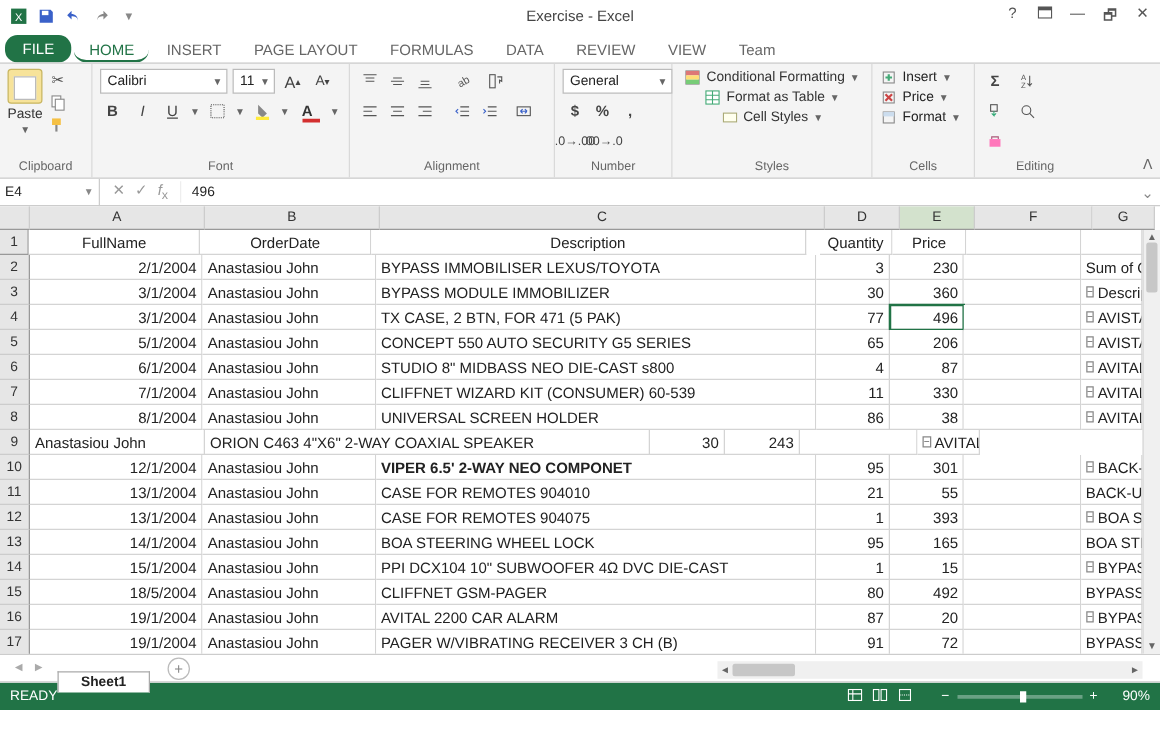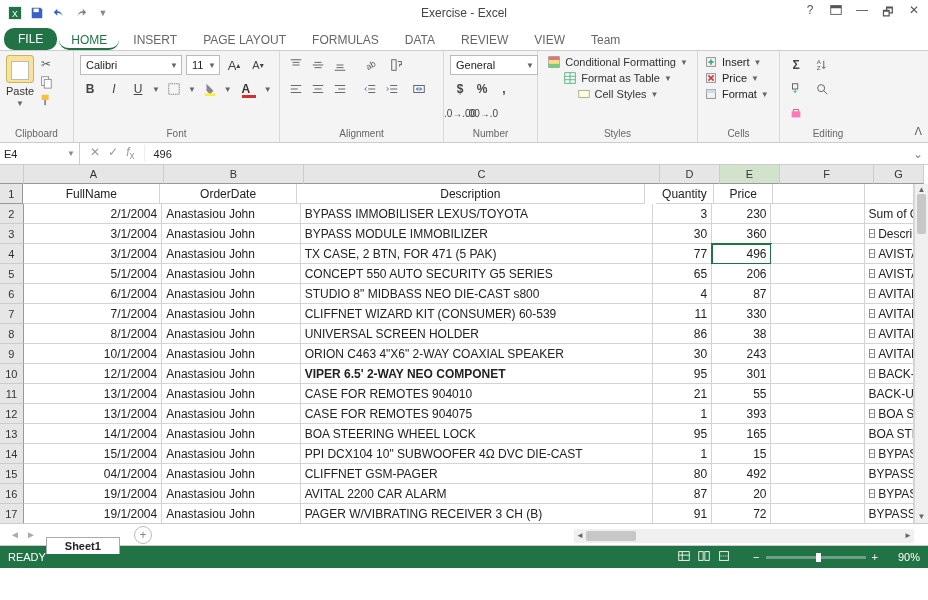--- a/index.html
+++ b/index.html
@@ -544,21 +544,20 @@
         <div class="cell num" style="width: 60px;">86</div>
         <div class="cell num" style="width: 60px;">38</div>
         <div class="cell" style="width: 94px;"></div>
         <div class="cell" style="width: 50px;">
           <span class="expand-btn">−</span>
           <span>AVITAL</span>
         </div>
       </div>
       <div class="row-line">
         <div class="rowhead">9</div>
-        <div class="cell num" style="width: 140px;">10/1/2004</div>
         <div class="cell" style="width: 140px;">Anastasiou John</div>
         <div class="cell" style="width: 356px;">ORION C463 4"X6" 2-WAY COAXIAL SPEAKER</div>
         <div class="cell num" style="width: 60px;">30</div>
         <div class="cell num" style="width: 60px;">243</div>
         <div class="cell" style="width: 94px;"></div>
         <div class="cell" style="width: 50px;">
           <span class="expand-btn">−</span>
           <span>AVITAL 23</span>
         </div>
       </div>
@@ -620,21 +619,21 @@
         <div class="cell num" style="width: 60px;">1</div>
         <div class="cell num" style="width: 60px;">15</div>
         <div class="cell" style="width: 94px;"></div>
         <div class="cell" style="width: 50px;">
           <span class="expand-btn">−</span>
           <span>BYPASS</span>
         </div>
       </div>
       <div class="row-line">
         <div class="rowhead">15</div>
-        <div class="cell num" style="width: 140px;">04/1/2004</div>
+        <div class="cell num" style="width: 140px;">18/5/2004</div>
         <div class="cell" style="width: 140px;">Anastasiou John</div>
         <div class="cell" style="width: 356px;">CLIFFNET GSM-PAGER</div>
         <div class="cell num" style="width: 60px;">80</div>
         <div class="cell num" style="width: 60px;">492</div>
         <div class="cell" style="width: 94px;"></div>
         <div class="cell" style="width: 50px;">
           <span>BYPASS  I</span>
         </div>
       </div>
       <div class="row-line">

